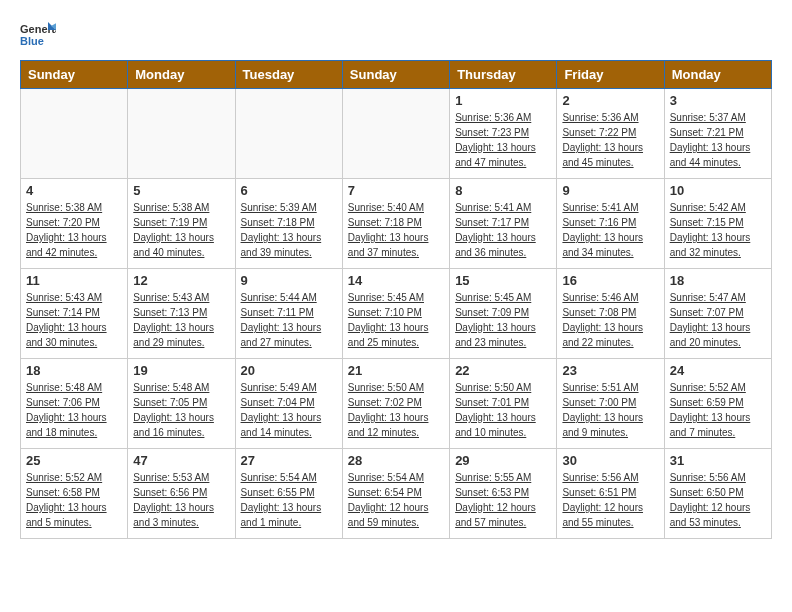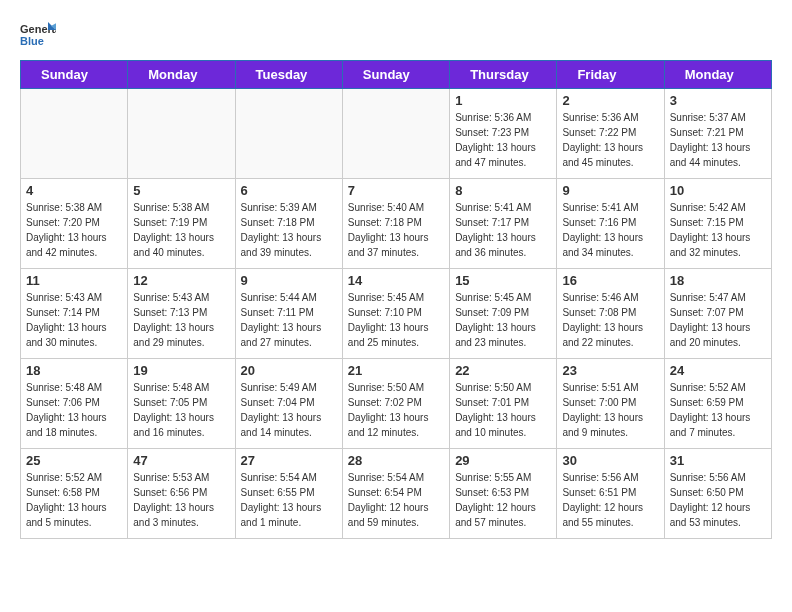--- a/index.html
+++ b/index.html
@@ -32,25 +32,25 @@
     .location {
       font-size: 15px;
       color: #555;
     }
     table {
       width: 100%;
       border-collapse: collapse;
       table-layout: fixed;
     }
     th {
-      background-color: #6d28d9;
+      background-color: #a16207;
       color: #fff;
       font-size: 13px;
       font-weight: bold;
-      padding: 6px 20px;
+      padding: 6px 7px;
       text-align: left;
       border: 1px solid #2a6db5;
     }
     td {
       vertical-align: top;
       border: 1px solid #ccc;
       padding: 4px 5px;
       font-size: 10.5px;
       color: #333;
       height: 90px;
@@ -62,20 +62,21 @@
     .day-number {
       font-size: 13px;
       font-weight: bold;
       display: block;
       margin-bottom: 2px;
     }
     .day-info {
       font-size: 10px;
       line-height: 1.5;
       color: #333;
+      text-decoration: underline;
     }
   </style>
 </head>
 <body>
 
 <div class="header">
   <div class="logo">
   <svg width="36" height="30" viewBox="0 0 36 30">
     <text x="0" y="13" font-size="11" font-weight="bold" fill="#333" font-family="Arial">General</text>
     <text x="0" y="25" font-size="11" font-weight="bold" fill="#2a6db5" font-family="Arial">Blue</text>

